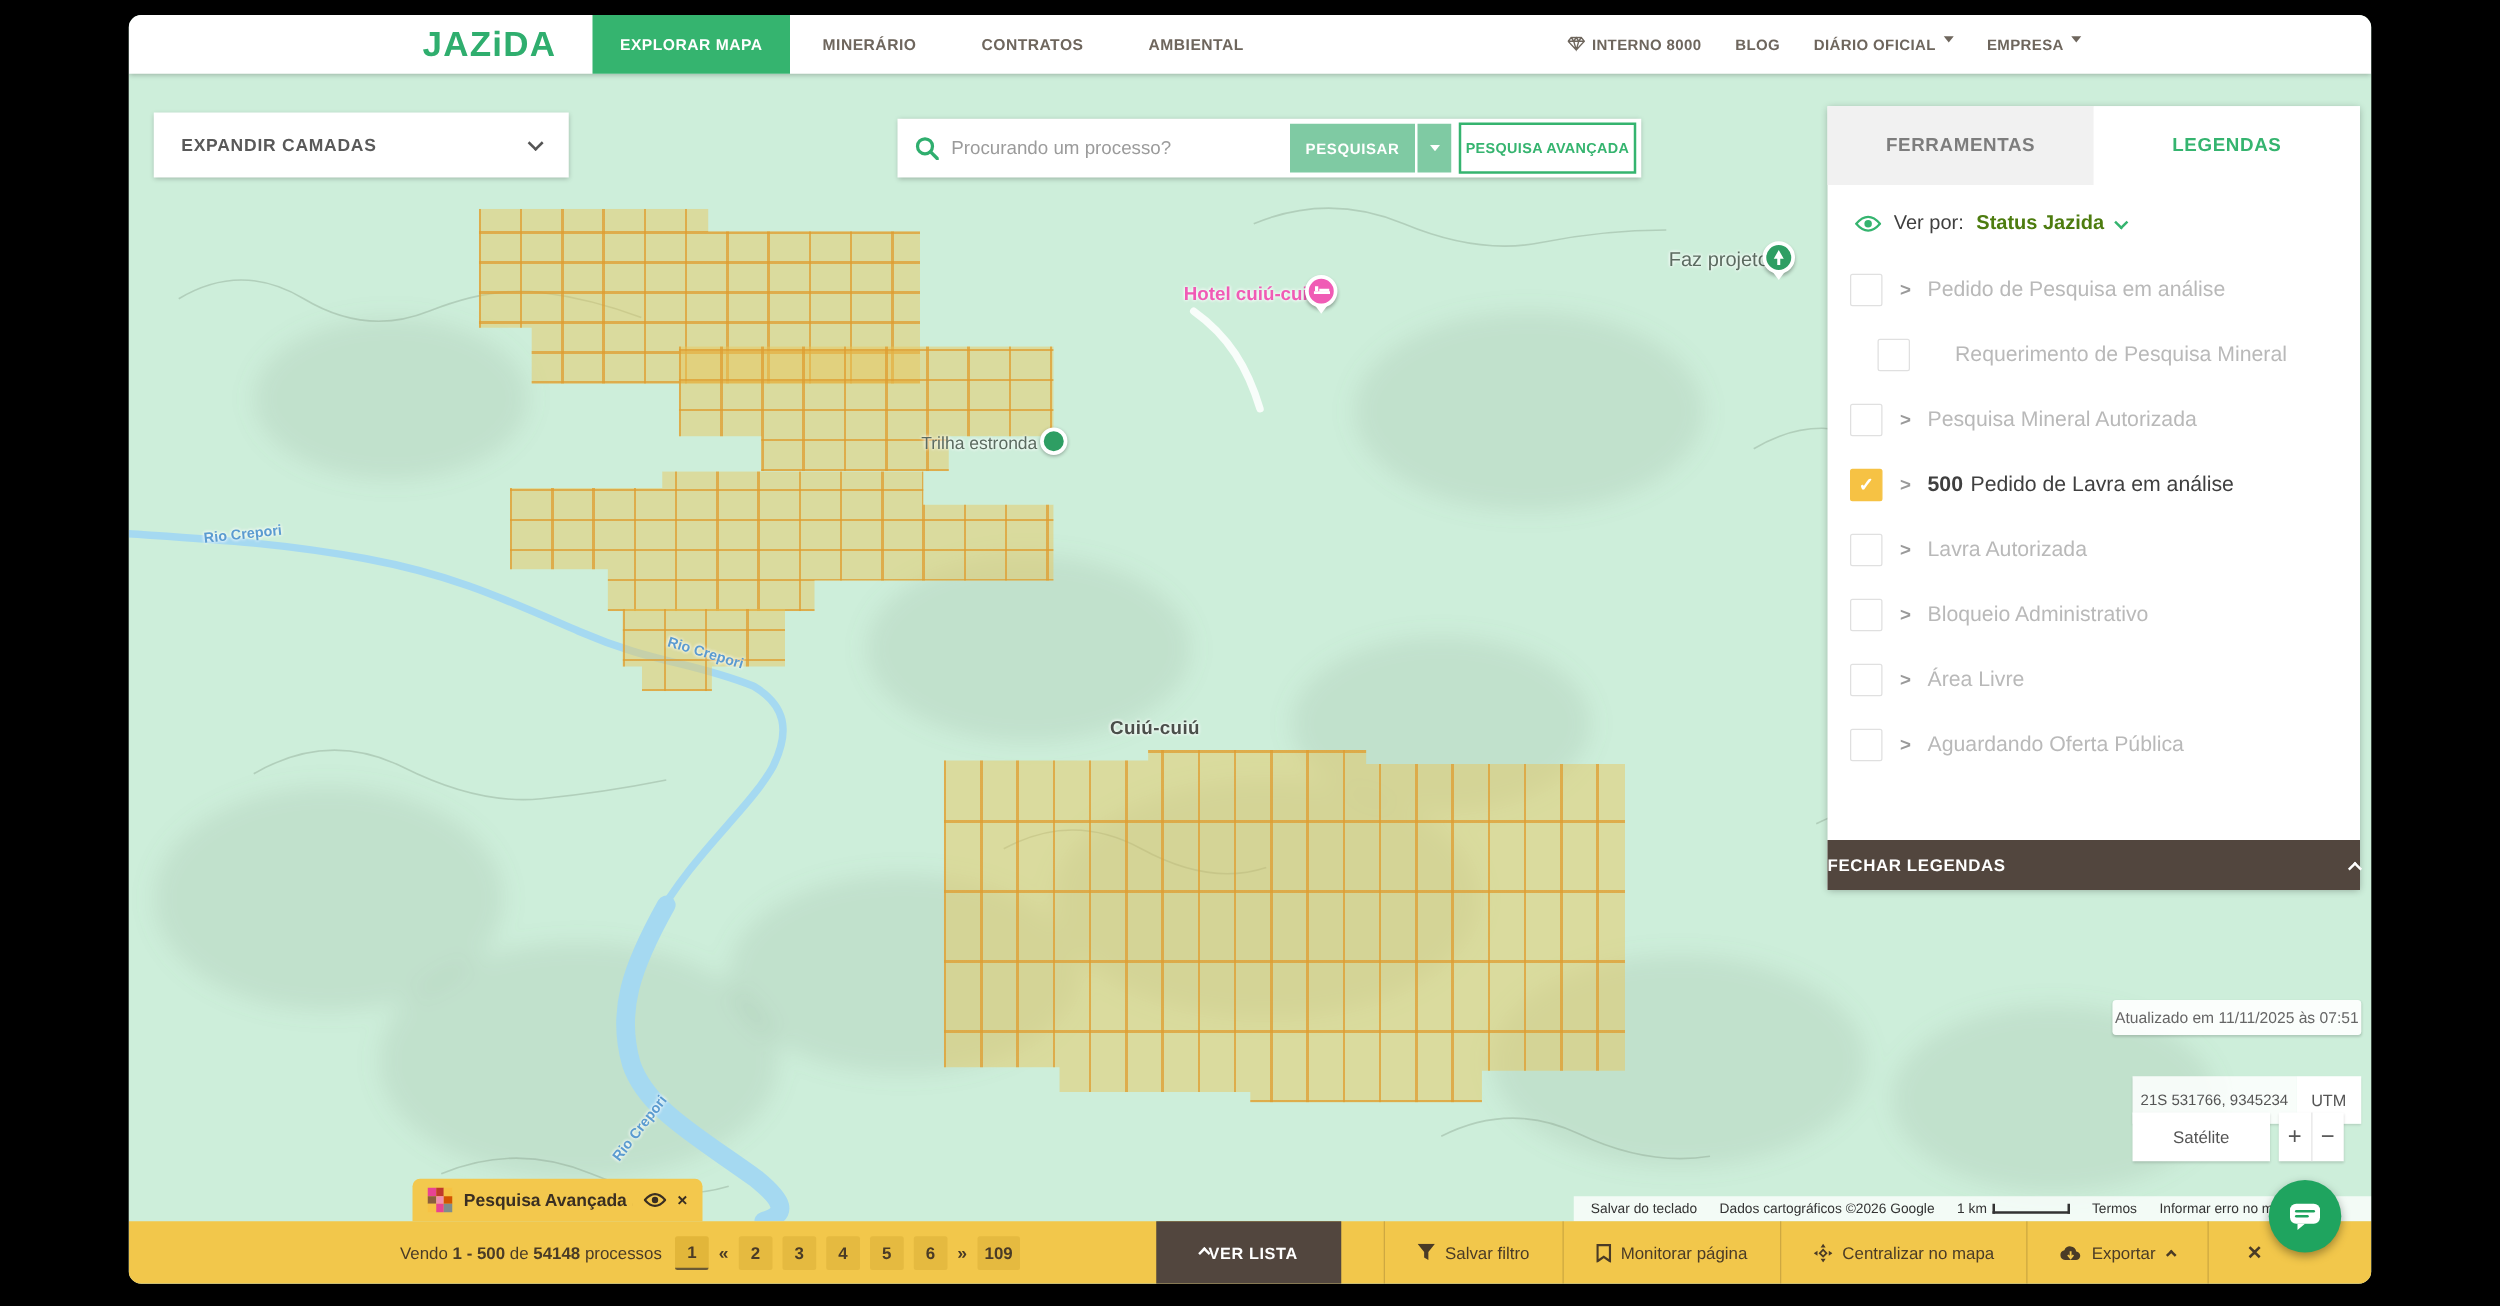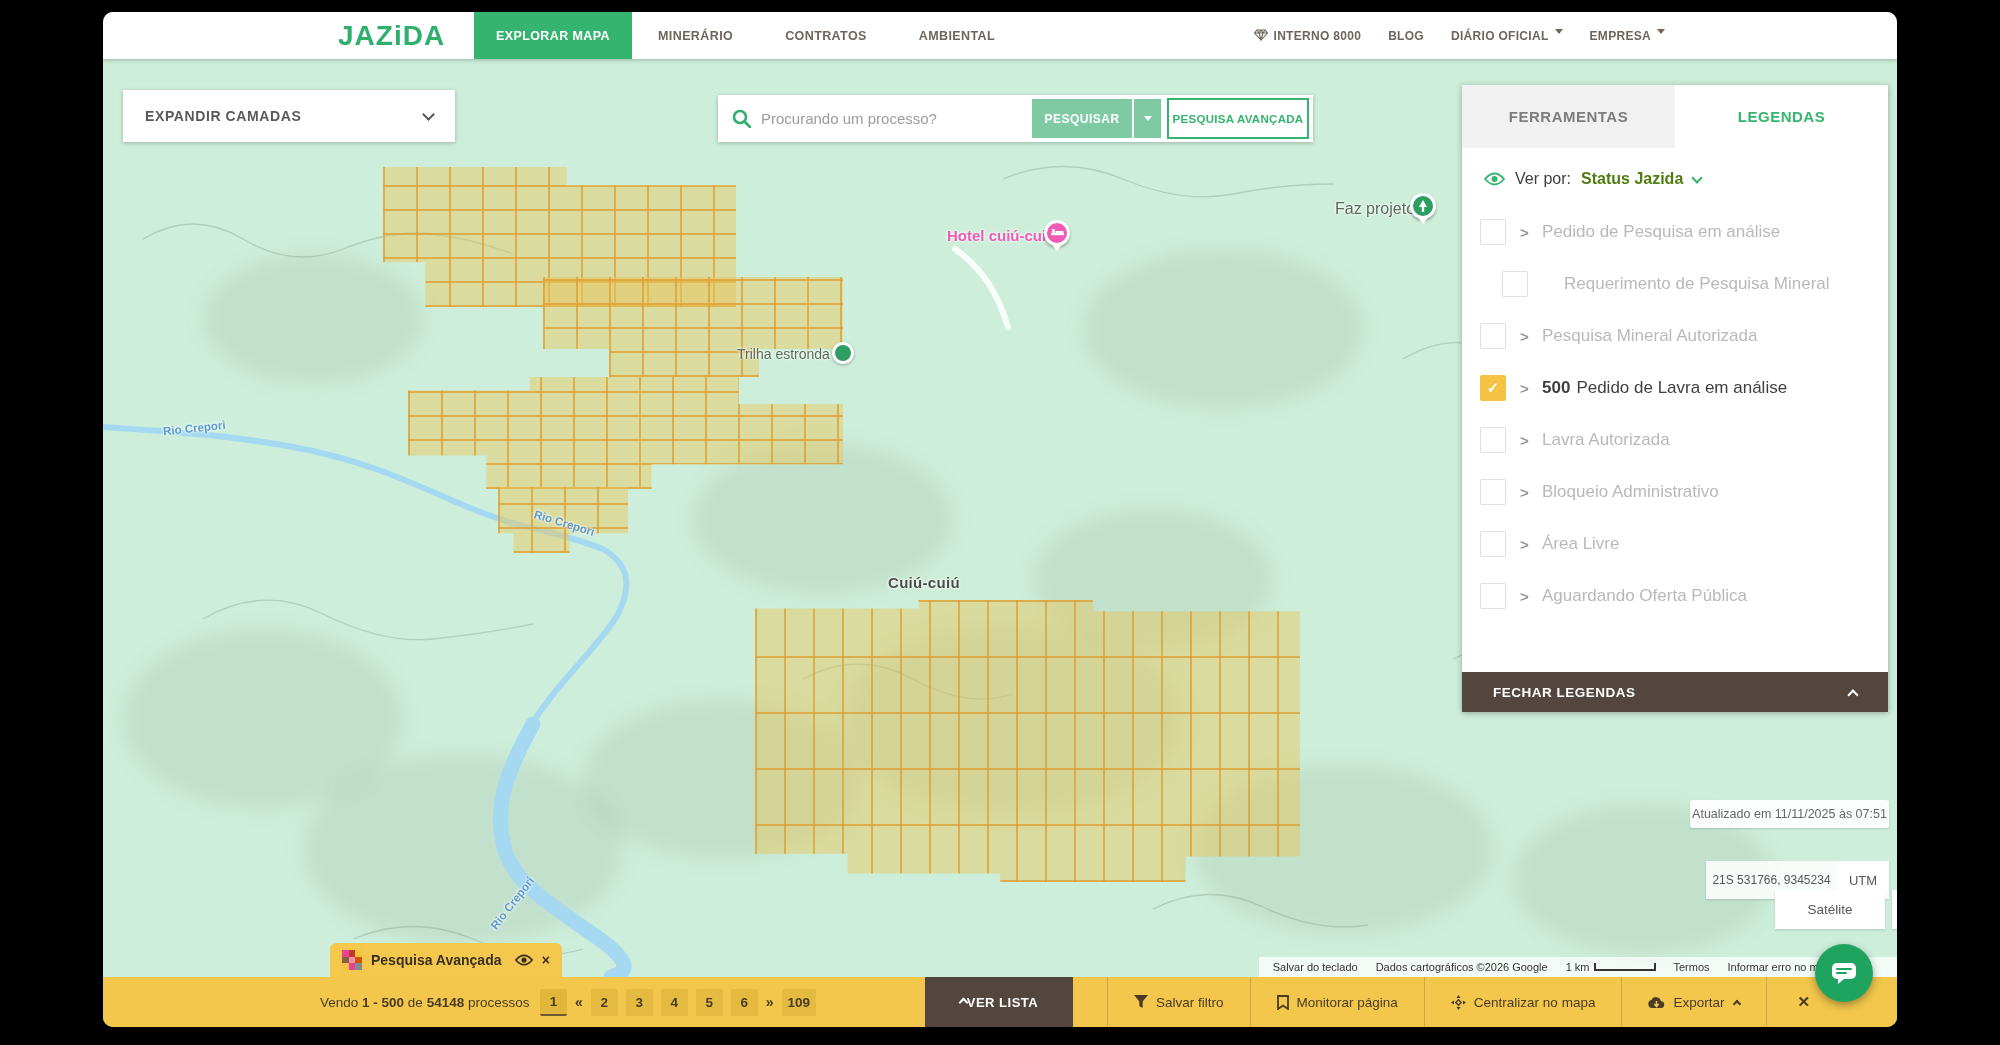--- a/index.html
+++ b/index.html
@@ -78,35 +78,35 @@
   .lg-row.indent { padding-left:40px; }
   .cb { width:26px; height:26px; background:#fff; border:1px solid #e0e0e0; border-radius:2px; flex:0 0 auto;
         display:flex; align-items:center; justify-content:center; font-size:15px; color:#fff; }
   .cb.checked { background:#f6c244; border-color:#f6c244; font-weight:bold; }
   .lg-chev { width:16px; margin-left:14px; font-size:15px; font-weight:bold; color:#9a9a9a; }
   .lg-chev.none { visibility:hidden; }
   .lg-label { margin-left:6px; font-size:17px; color:#b9b9b9; }
   .lg-row.on .lg-label { color:#3f3f3f; }
   .lg-count { font-weight:bold; margin-right:6px; }
   .close-legends { position:absolute; left:0; bottom:0; width:100%; height:40px; background:#52463e; color:#fff;
-                   display:flex; align-items:center; padding:0 31px; font-size:13.5px; font-weight:bold;
+                   display:flex; align-items:center; padding:0 0; font-size:13.5px; font-weight:bold;
                    letter-spacing:.5px; cursor:pointer; }
   .close-legends .chev { border-color:#fff; transform:rotate(-135deg); margin-left:auto; margin-top:5px; width:8px; height:8px; }
 
   
   .updated { position:absolute; left:1587px; top:788px; width:199px; height:28px; background:rgba(255,255,255,.92);
              border-radius:3px; display:flex; align-items:center; justify-content:center; font-size:12.5px; color:#666;
              box-shadow:0 1px 2px rgba(0,0,0,.15); z-index:25; }
   .coordbar { position:absolute; left:1603px; top:849px; width:183px; height:38px; display:flex; z-index:25;
               box-shadow:0 1px 2px rgba(0,0,0,.15); }
   .coordbar .coords { flex:1; background:rgba(255,255,255,.85); display:flex; align-items:center; justify-content:center;
               font-size:12px; color:#555; }
   .coordbar .utm { width:52px; background:#fff; display:flex; align-items:center; justify-content:center;
               font-size:13px; color:#555; cursor:pointer; }
-  .satbar { position:absolute; left:1672px; top:878px; width:183px; height:39px; display:flex; gap:7px; z-index:25; }
+  .satbar { position:absolute; left:1603px; top:878px; width:169px; height:39px; display:flex; gap:7px; z-index:25; }
   .sat-btn { width:110px; background:#fff; display:flex; align-items:center; justify-content:center; font-size:13.5px;
              color:#555; box-shadow:0 1px 2px rgba(0,0,0,.15); cursor:pointer; }
   .zoom-btns { flex:1; background:#fff; display:flex; box-shadow:0 1px 2px rgba(0,0,0,.15); }
   .zoom-btn { flex:1; display:flex; align-items:center; justify-content:center; font-size:19px; color:#555; cursor:pointer; }
   .zoom-btn.zin { border-right:1px solid #e5e5e5; }
 
   
   .attrib { position:absolute; right:0; top:945px; height:20px; background:rgba(255,255,255,.75);
             display:flex; align-items:center; gap:18px; padding:0 60px 0 14px; font-size:11px; color:#333; z-index:20; }
   .scale { display:flex; align-items:center; gap:4px; }

